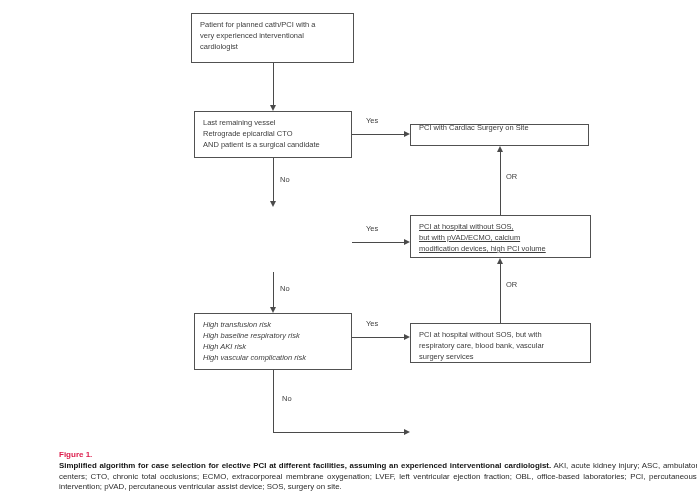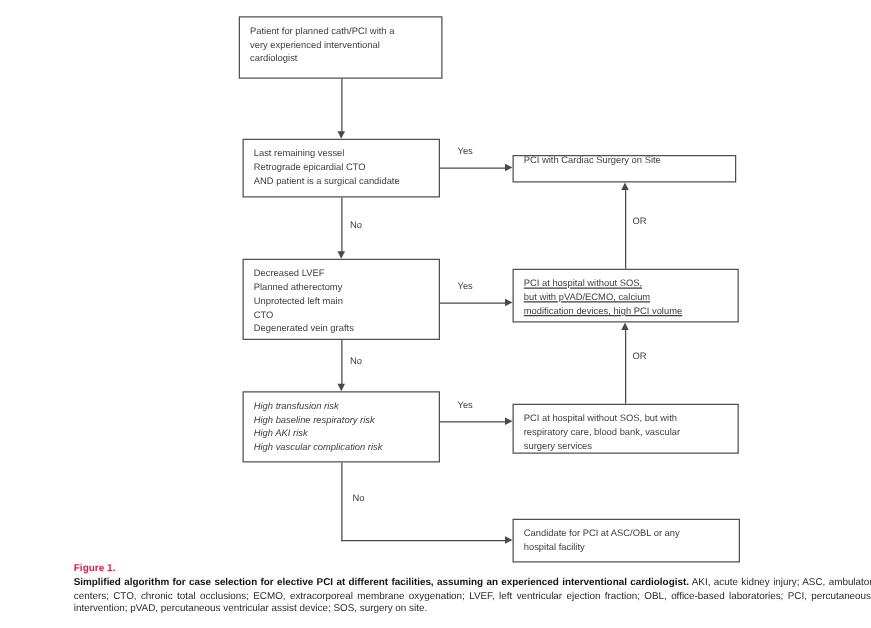--- a/index.html
+++ b/index.html
@@ -43,43 +43,36 @@
 <div class="figure-canvas">
 
   <div class="fbox" style="left:147px;top:13px;width:163px;height:50px;">Patient for planned cath/PCI with a
 very experienced interventional
 cardiologist</div>
 
   <div class="fbox" style="left:150px;top:111px;width:158px;height:47px;">Last remaining vessel
 Retrograde epicardial CTO
 AND patient is a surgical candidate</div>
 
-  <div class="fbox" style="left:150px;top:207px;width:158px;height:65px;">Decreased LVEF
-Planned atherectomy
-Unprotected left main
-CTO
-Degenerated vein grafts</div>
 
   <div class="fbox" style="left:150px;top:313px;width:158px;height:57px;font-style:italic;">High transfusion risk
 High baseline respiratory risk
 High AKI risk
 High vascular complication risk</div>
 
   <div class="fbox fbox-center" style="left:366px;top:124px;width:179px;height:22px;">PCI with Cardiac Surgery on Site</div>
 
   <div class="fbox" style="left:366px;top:215px;width:181px;height:43px;text-decoration:underline;">PCI at hospital without SOS,
 but with pVAD/ECMO, calcium
 modification devices, high PCI volume</div>
 
   <div class="fbox" style="left:366px;top:323px;width:181px;height:40px;">PCI at hospital without SOS, but with
 respiratory care, blood bank, vascular
 surgery services</div>
 
-  <div class="fbox" style="left:366px;top:415px;width:182px;height:35px;">Candidate for PCI at ASC/OBL or any
-hospital facility</div>
 
   <div class="vline" style="left:229px;top:63px;height:43px;"></div>
   <div class="ah ah-down" style="left:226px;top:105px;"></div>
 
   <div class="vline" style="left:229px;top:158px;height:44px;"></div>
   <div class="ah ah-down" style="left:226px;top:201px;"></div>
   <div class="lbl" style="left:236px;top:175px;">No</div>
 
   <div class="vline" style="left:229px;top:272px;height:36px;"></div>
   <div class="ah ah-down" style="left:226px;top:307px;"></div>

